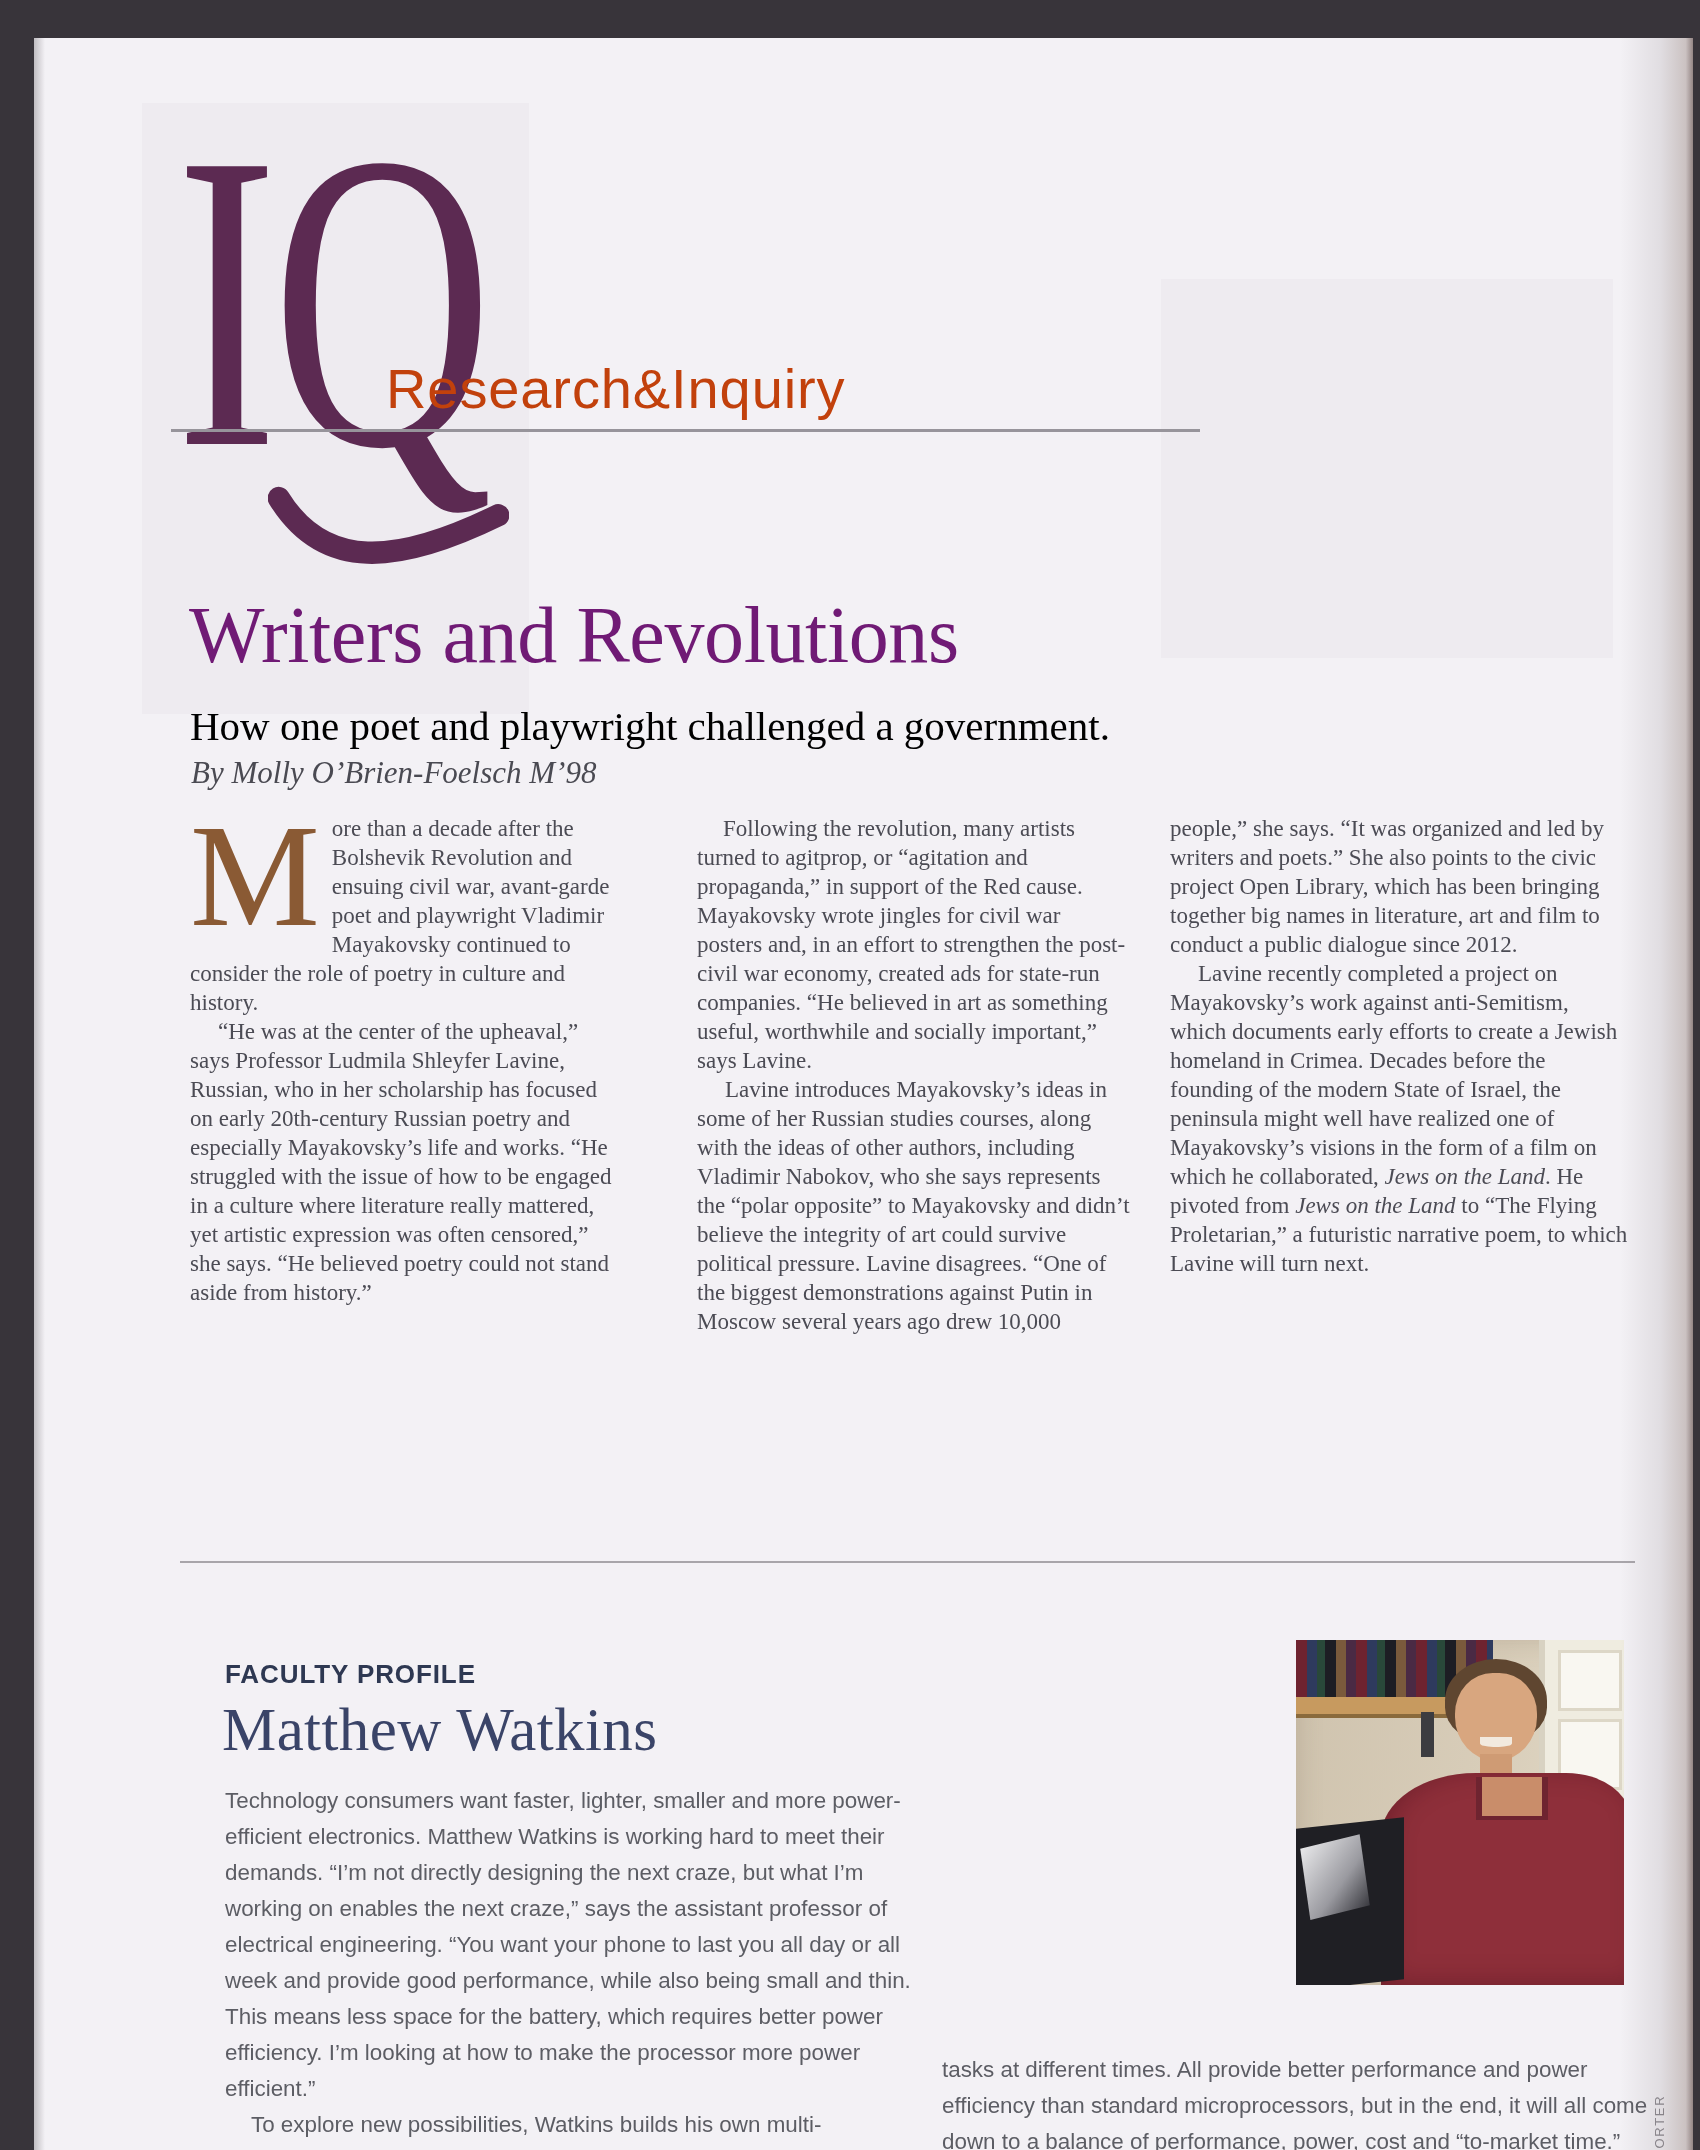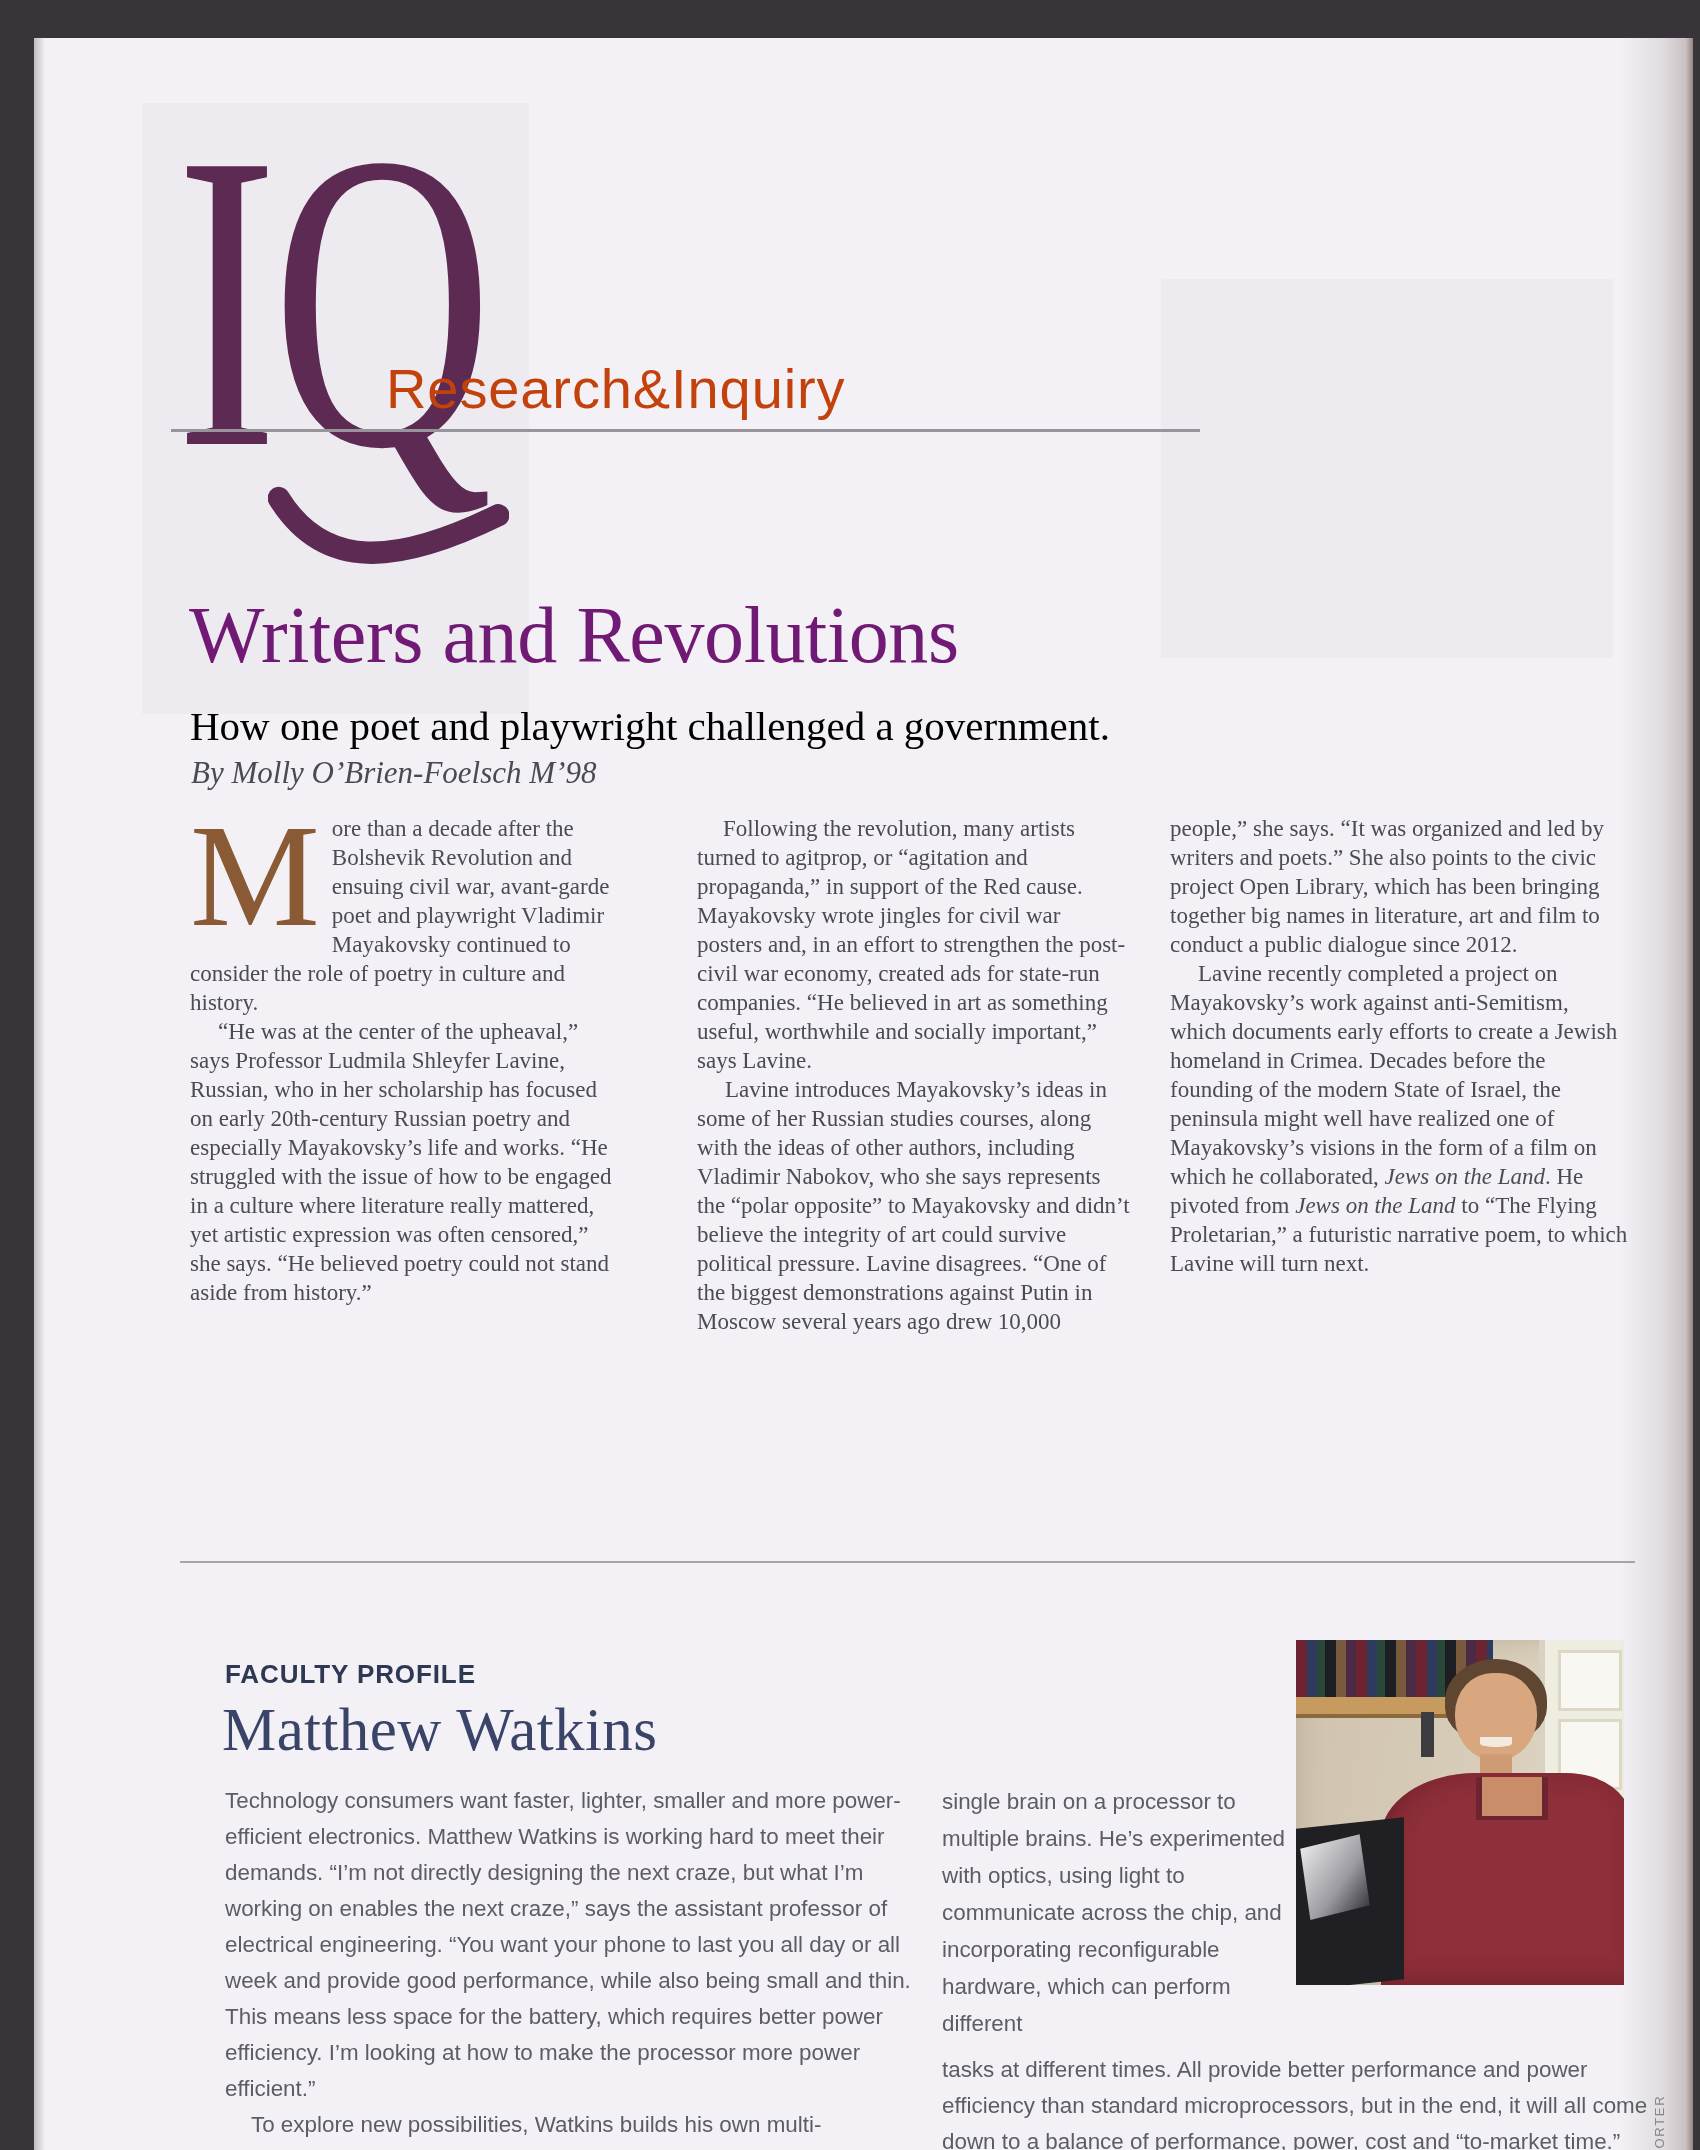--- a/index.html
+++ b/index.html
@@ -220,21 +220,20 @@
   </div>
 
   <div id="faculty-rule"></div>
   <div id="faculty-kicker">FACULTY PROFILE</div>
   <div id="faculty-name">Matthew Watkins</div>
 
   <div id="prof-col1" class="profcol">
     <p>Technology consumers want faster, lighter, smaller and more power-efficient electronics. Matthew Watkins is working hard to meet their demands. “I’m not directly designing the next craze, but what I’m working on enables the next craze,” says the assistant professor of electrical engineering. “You want your phone to last you all day or all week and provide good performance, while also being small and thin. This means less space for the battery, which requires better power efficiency. I’m looking at how to make the processor more power efficient.”</p>
     <p class="indent2">To explore new possibilities, Watkins builds his own multi­processors in a simulator. He’s explored the implications of placing multiple “cores” on a chip, in a sense going from a</p>
   </div>
-  <div id="prof-col2a" class="profcol">single brain on a processor to multiple brains. He’s experimented with optics, using light to communicate across the chip, and incorpo­rating reconfigurable hardware, which can perform different</div>
   <div id="prof-col2b" class="profcol"><span>tasks at different times. All provide better performance and power efficiency than standard microprocessors, but in the end, it will all come down to a balance of performance, power, cost and “to-market time.” Finding that balance could put Watkins behind the next technology must-have.</span></div>
 
   <div id="photo">
     <div class="books"></div>
     <div class="shelf"></div>
     <div class="bracket"></div>
     <div class="window">
       <div class="pane p1"></div>
       <div class="pane p2"></div>
       <div class="pane p3"></div>

